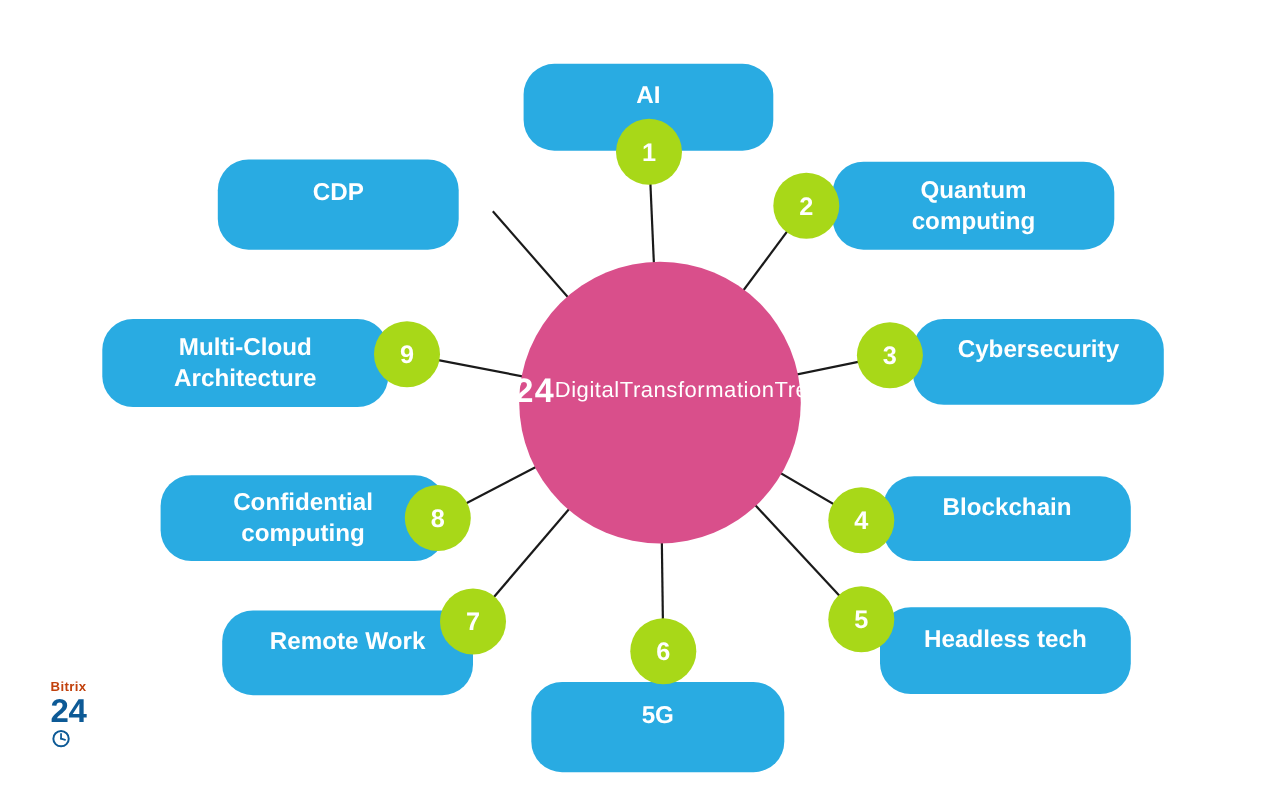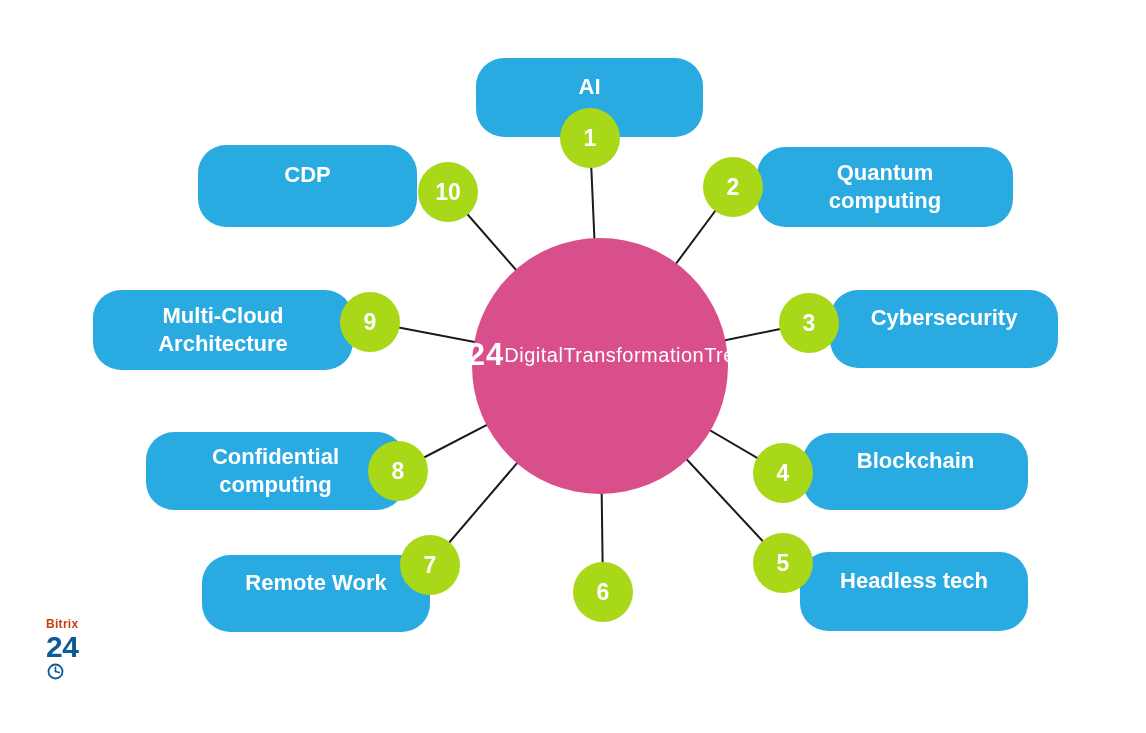--- a/index.html
+++ b/index.html
@@ -71,20 +71,23 @@
   </div>
   <div class="bubble up" style="left:830px;top:290px;width:228px;height:78px;">
     <span class="lbl">Cybersecurity</span>
   </div>
   <div class="bubble up" style="left:803px;top:433px;width:225px;height:77px;">
     <span class="lbl">Blockchain</span>
   </div>
   <div class="bubble up" style="left:800px;top:552px;width:228px;height:79px;">
     <span class="lbl">Headless tech</span>
   </div>
+  <div class="bubble up" style="left:483px;top:620px;width:230px;height:82px;">
+    <span class="lbl">5G</span>
+  </div>
   <div class="bubble up" style="left:202px;top:555px;width:228px;height:77px;">
     <span class="lbl">Remote Work</span>
   </div>
   <div class="bubble" style="left:123px;top:432px;width:259px;height:78px;margin-left:23px;">
     <span class="lbl">Confidential
 computing</span>
   </div>
   <div class="bubble" style="left:93px;top:290px;width:260px;height:80px;align-items:center;">
     <span class="lbl">Multi-Cloud
 Architecture</span>
@@ -113,23 +116,20 @@
   </div>
   <div class="num" style="left:400px;top:535px;">
     <span>7</span>
   </div>
   <div class="num" style="left:368px;top:441px;">
     <span>8</span>
   </div>
   <div class="num" style="left:340px;top:292px;">
     <span>9</span>
   </div>
-  <div class="num" style="left:418px;top:162px;">
-    <span>10</span>
-  </div>
 
   <div class="logo">
     <div class="logo-top">Bitrix</div>
     <div class="logo-bottom">
       <span class="logo-24">24</span>
       <svg class="logo-clock" width="17" height="17" viewBox="0 0 17 17">
         <circle cx="8.5" cy="8.5" r="7" fill="none" stroke="#0d5a96" stroke-width="1.8"></circle>
         <line x1="8.5" y1="8.5" x2="8.5" y2="4.2" stroke="#0d5a96" stroke-width="1.6" stroke-linecap="round"></line>
         <line x1="8.5" y1="8.5" x2="12.2" y2="9.6" stroke="#0d5a96" stroke-width="1.6" stroke-linecap="round"></line>
       </svg>

